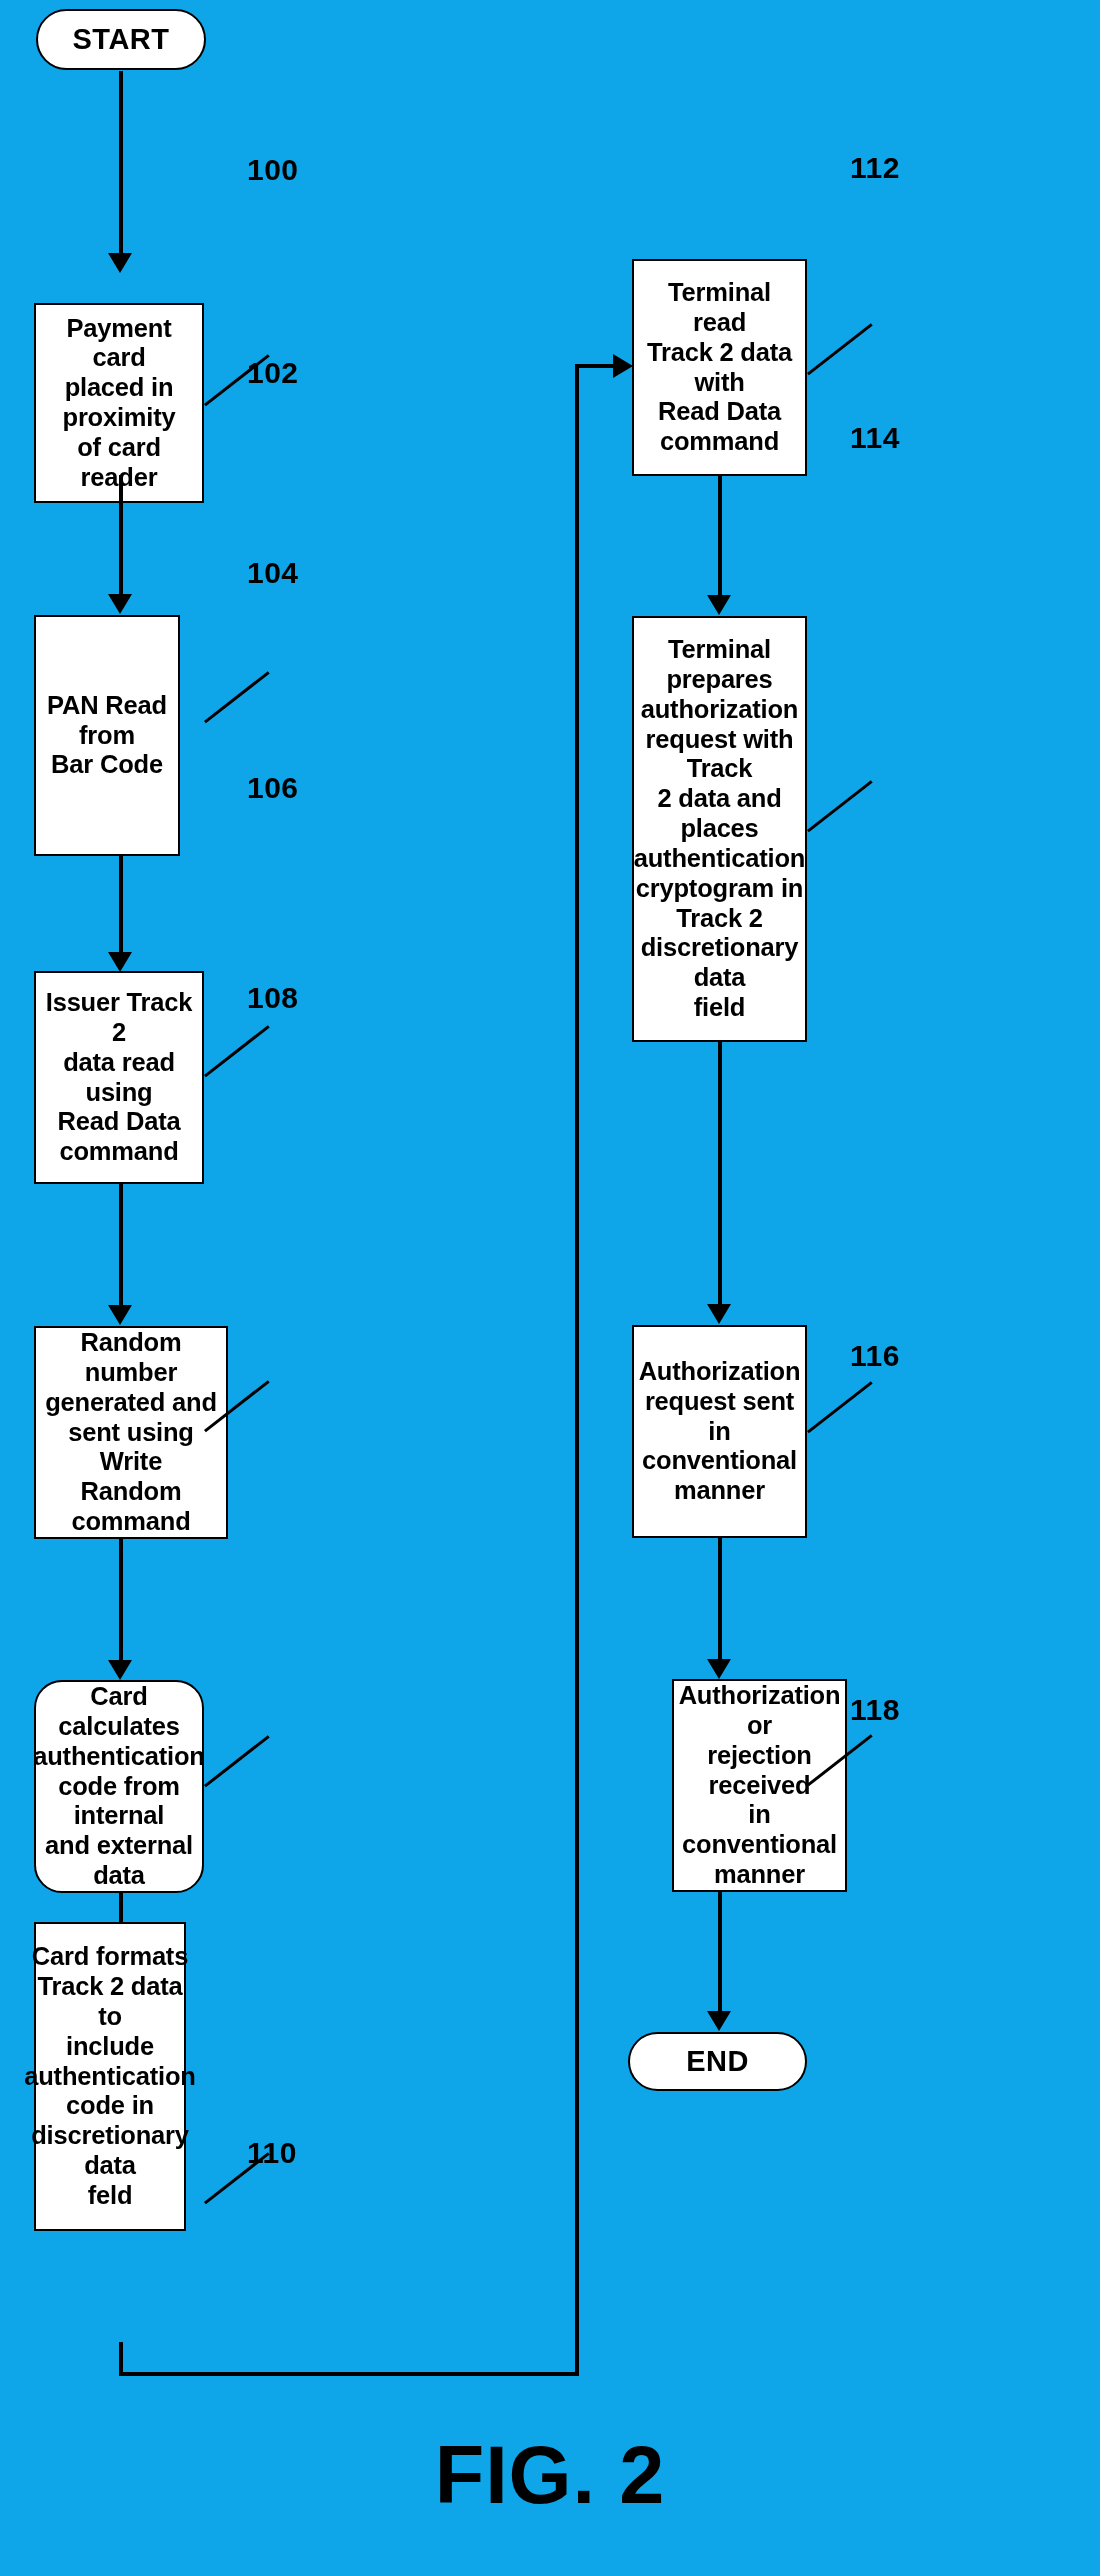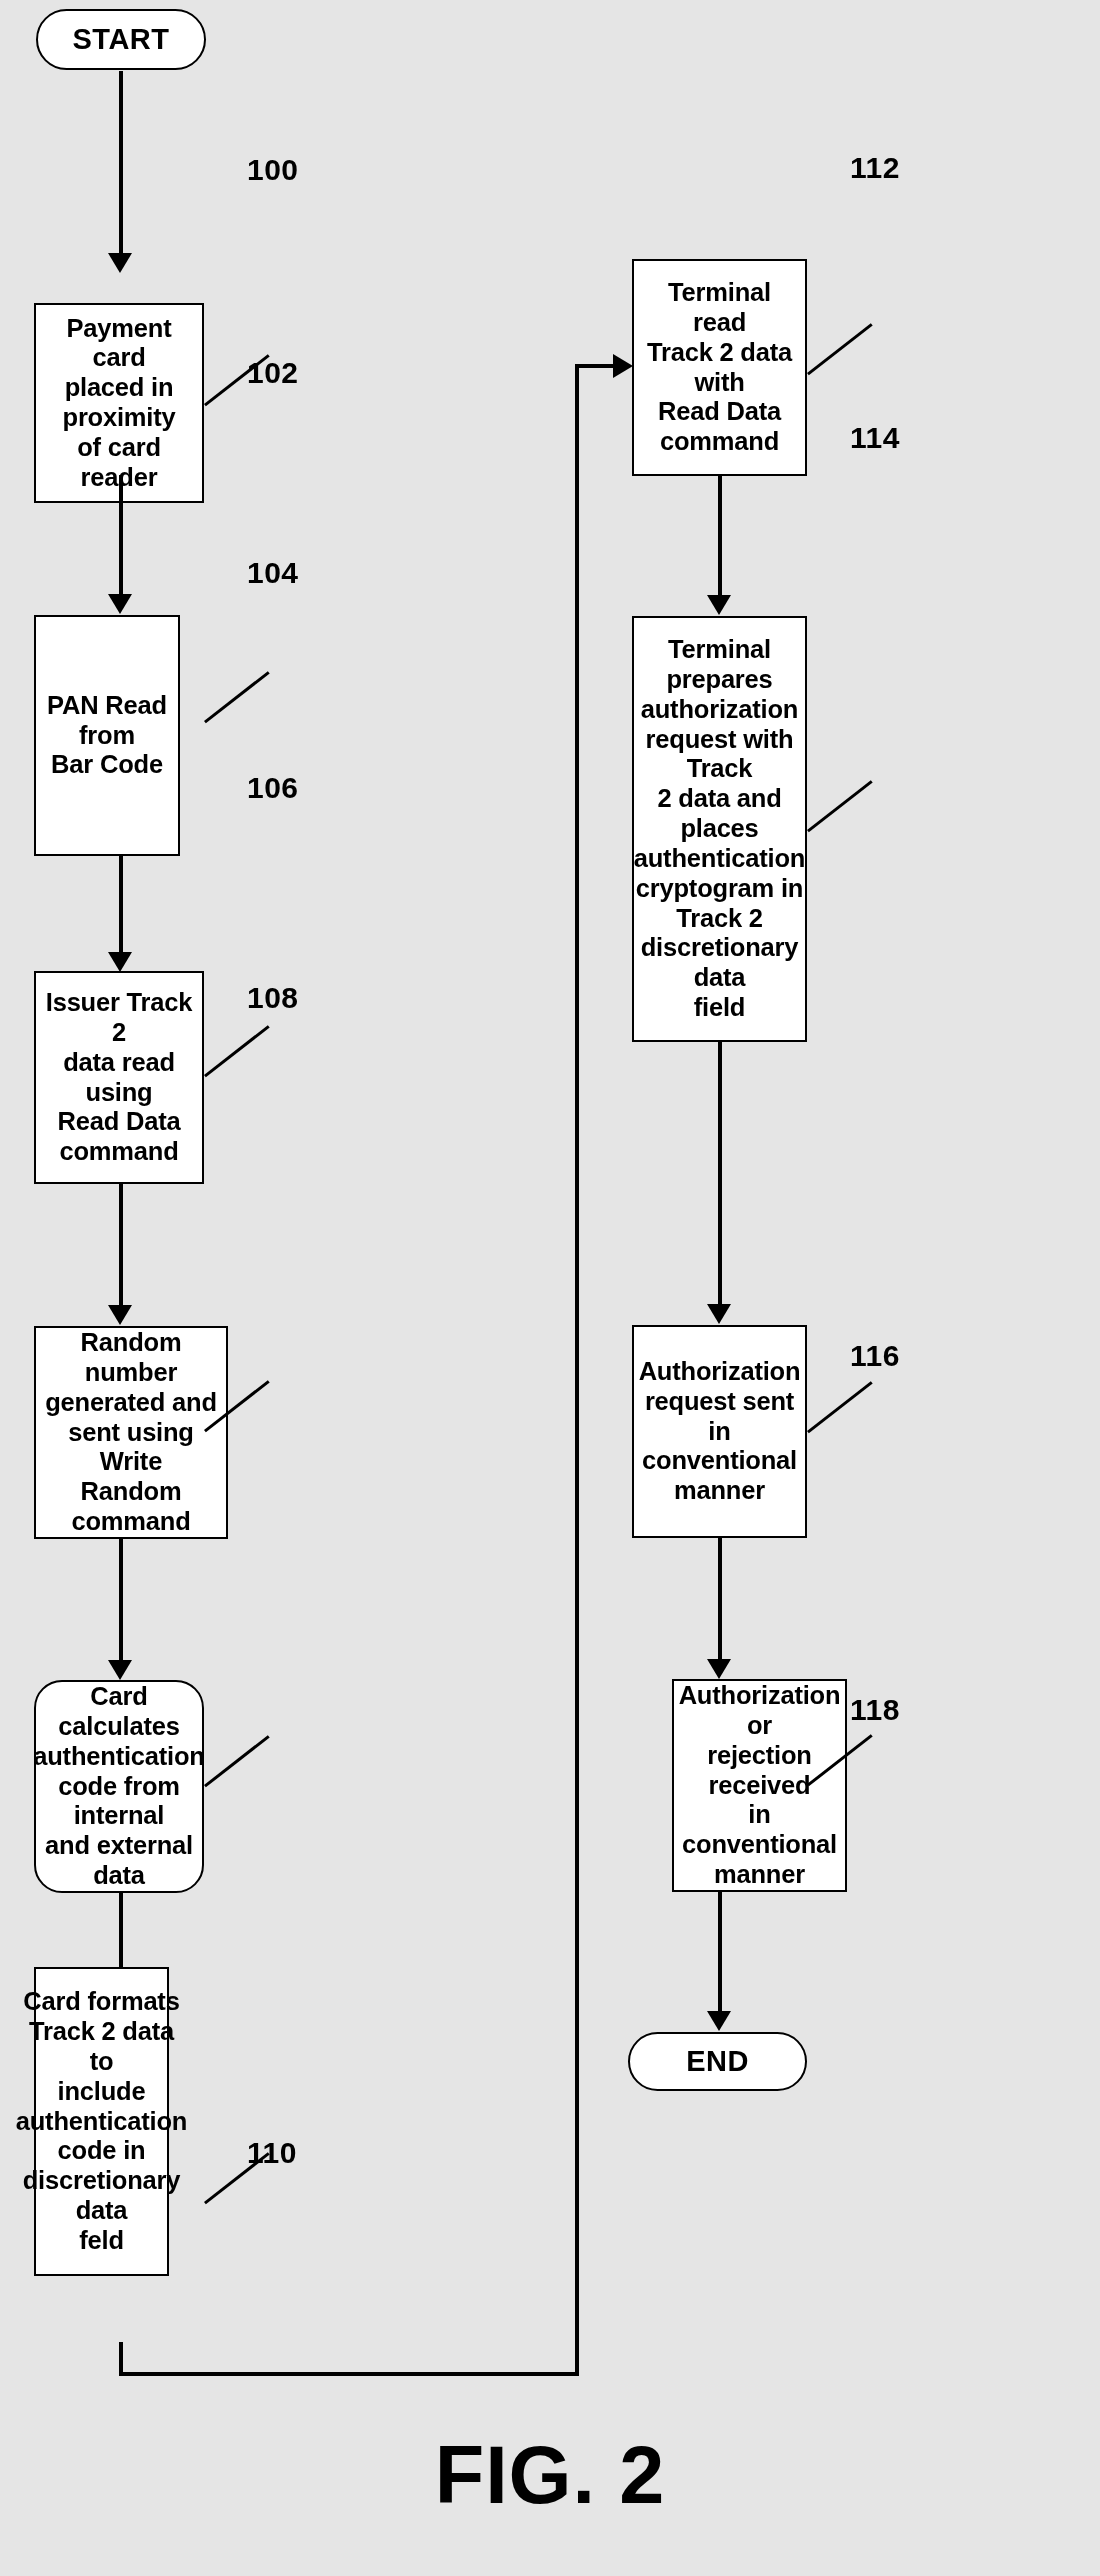--- a/index.html
+++ b/index.html
@@ -5,21 +5,21 @@
 <style>
   html, body {
     margin: 0;
     padding: 0;
     background: #ffffff;
   }
   #sheet {
     position: relative;
     width: 1100px;
     height: 2576px;
-    background: #e5e5e5;
+    background: #0ea5e9;
     font-family: "Liberation Sans", sans-serif;
     color: #000000;
     overflow: hidden;
   }
   
   .node {
     position: absolute;
     box-sizing: border-box;
     border: 2.8px solid #000;
     background: #fff;
@@ -147,21 +147,21 @@
 authentication
 code from internal
 and external data</span>
   </div>
   <div class="leader" style="left:204px; top:1785px; width:81px; transform: rotate(-38deg);"></div>
   <div class="ref-num" style="left:247px; top:981px;">108</div>
 
   <div class="vline" style="left:119px; top:1893px; height:121px;"></div>
   <div class="arrow-down" style="left:108px; top:2012px;"></div>
 
-  <div class="node" style="left:34px; top:1967px; width:135px; height:309px;text-align:center;">
+  <div class="node" style="left:34px; top:1922px; width:152px; height:309px;text-align:center;">
     <span class="node-text">Card formats
 Track 2 data to
 include
 authentication
 code in
 discretionary data
 feld</span>
   </div>
   <div class="leader" style="left:204px; top:2202px; width:81px; transform: rotate(-38deg);"></div>
   <div class="ref-num" style="left:247px; top:2136px;">110</div>

